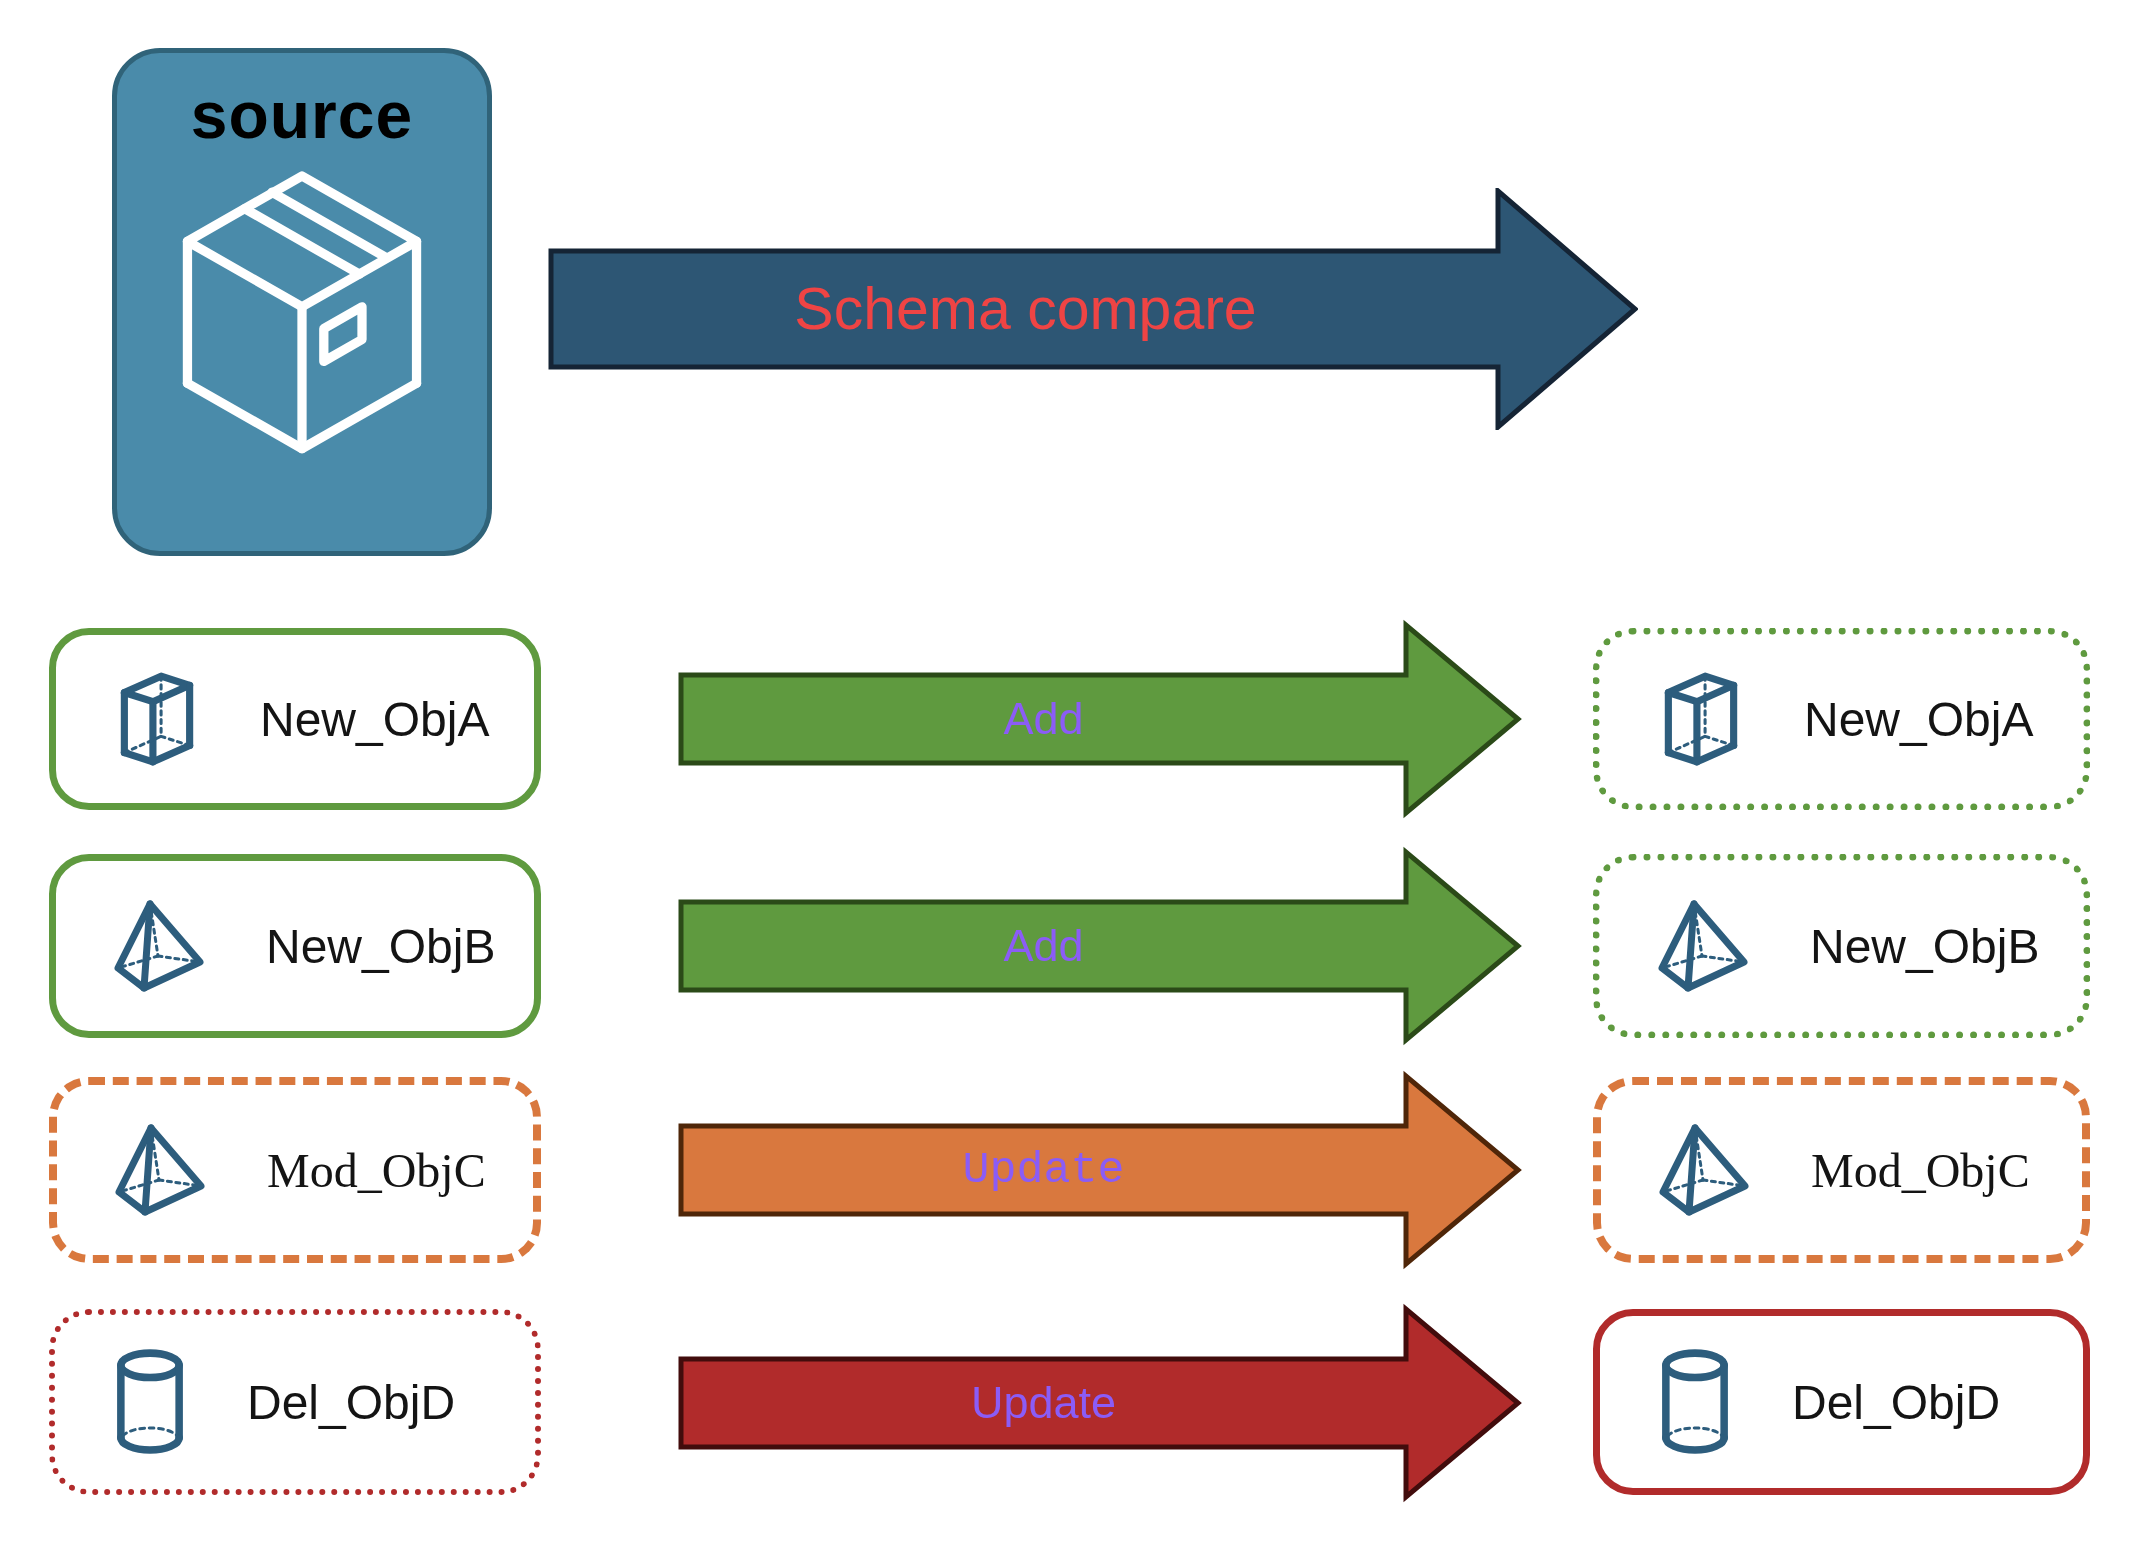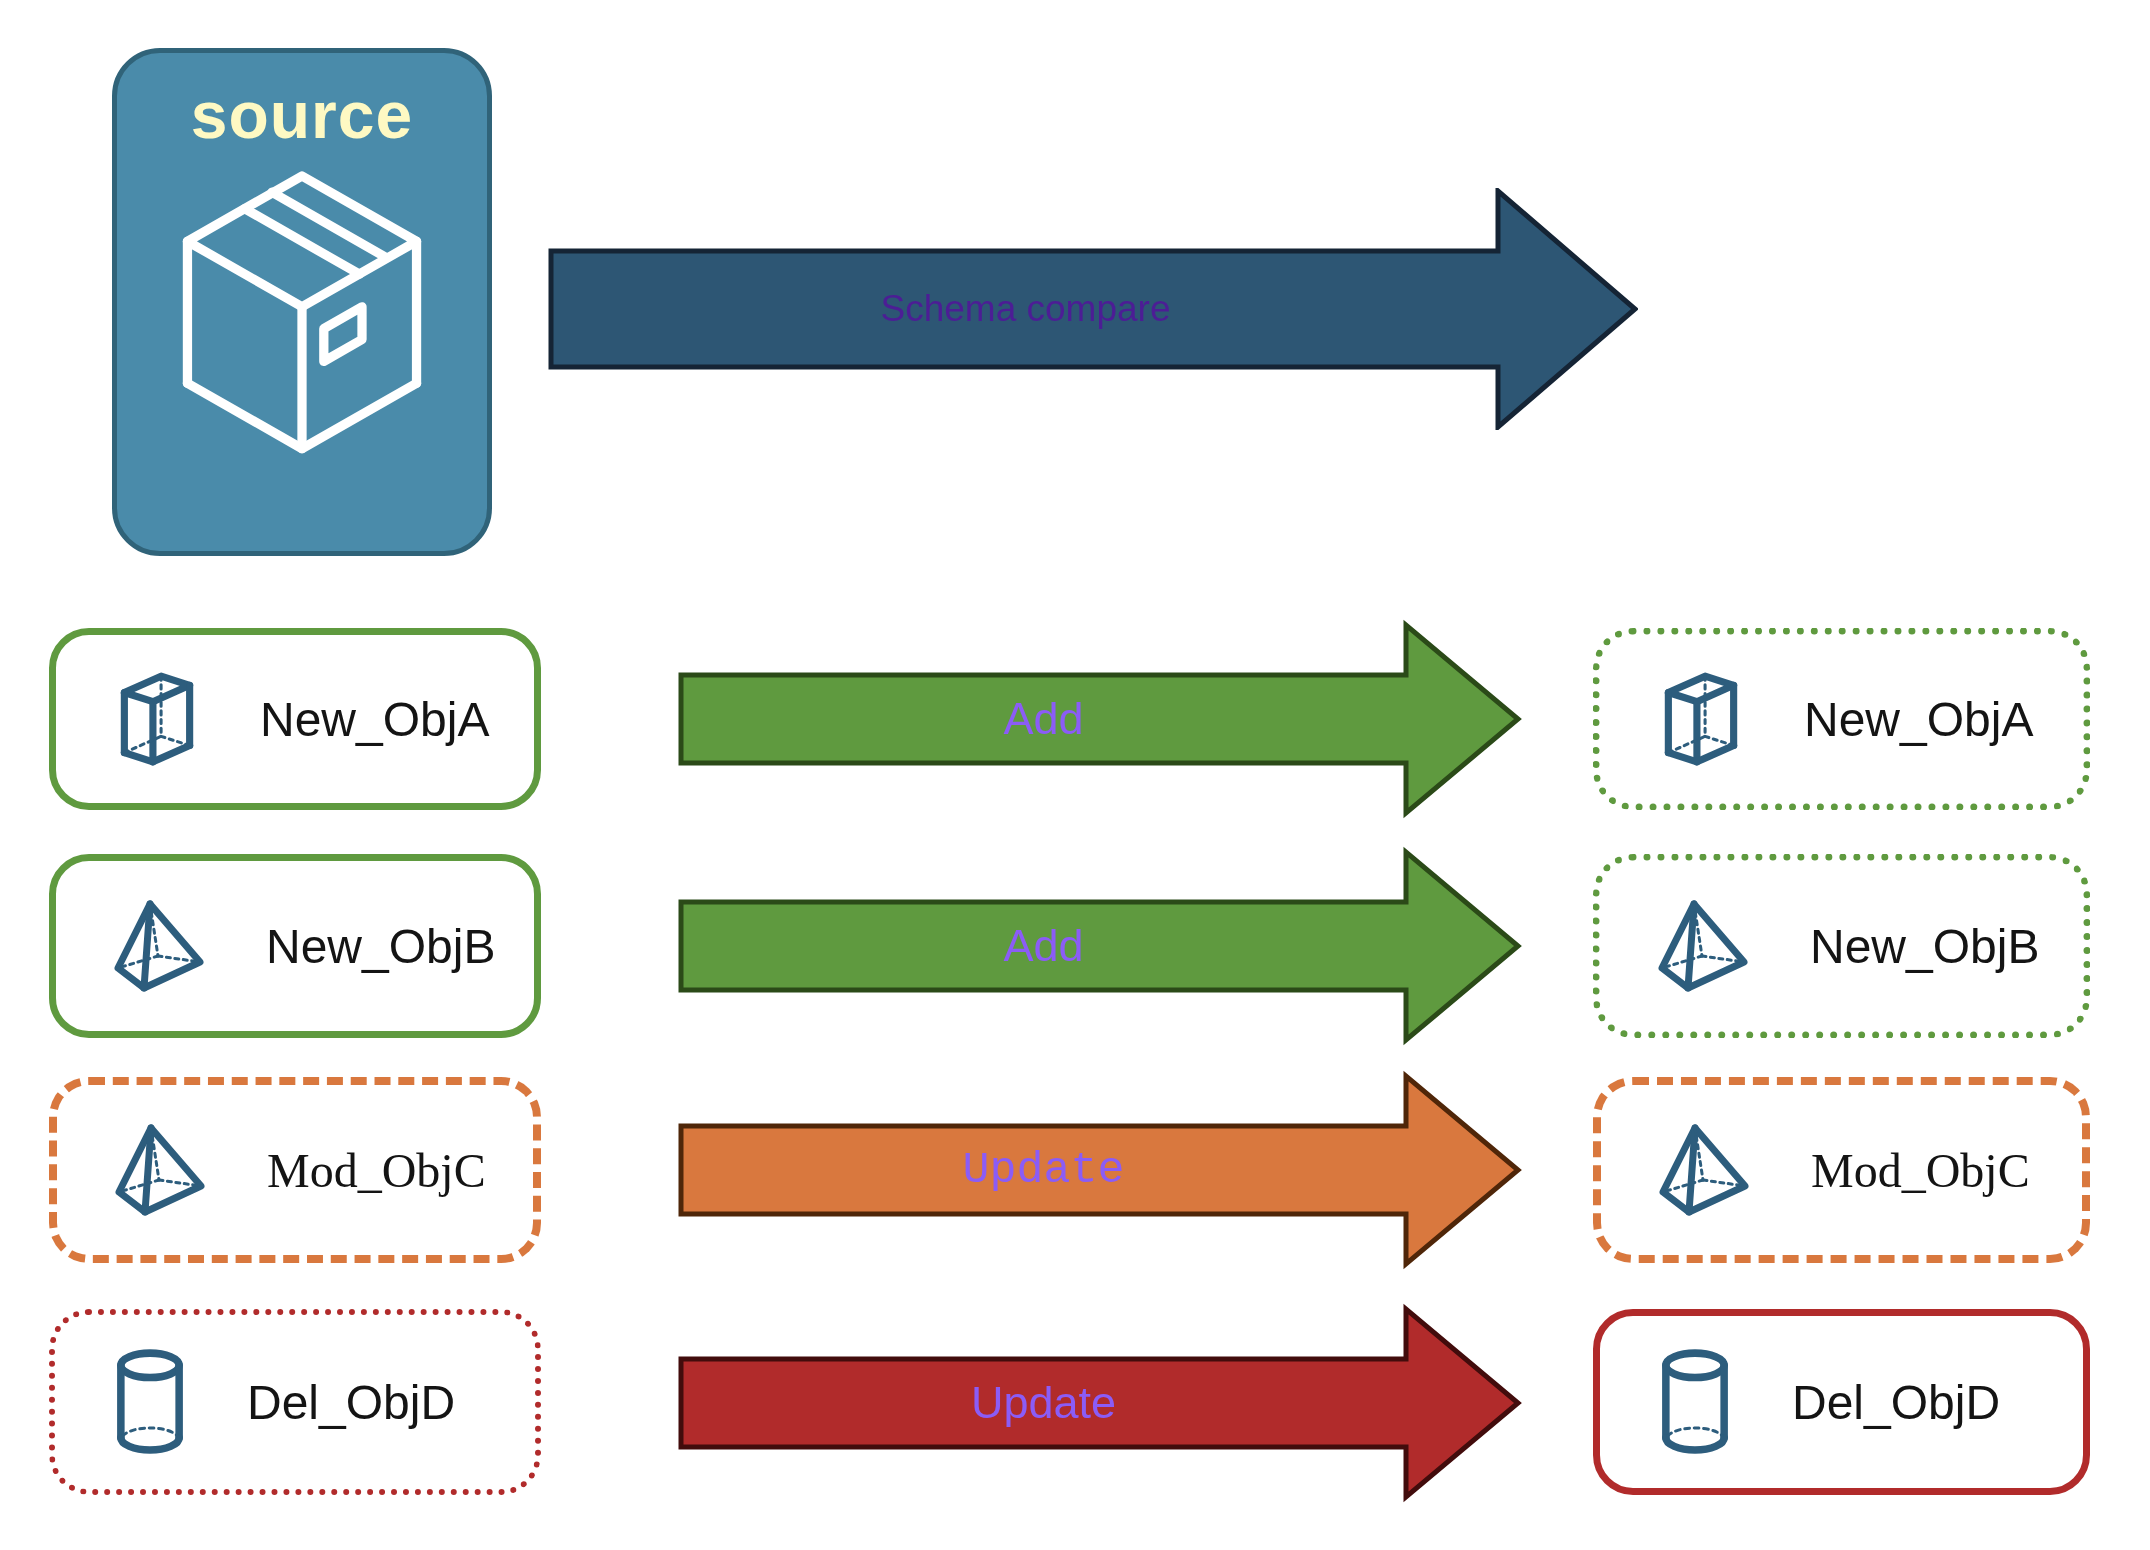--- a/index.html
+++ b/index.html
@@ -13,26 +13,26 @@
   *{margin:0;padding:0;box-sizing:border-box;}
   html,body{background:#ffffff;}
   body{font-family:"Liberation Sans","DejaVu Sans",sans-serif;}
   .canvas{position:relative;width:2150px;height:1550px;background:#ffffff;overflow:hidden;}
 
   
   .node{position:absolute;top:48px;width:380px;height:508px;background:var(--node-fill);
         border:5px solid var(--node-border);border-radius:48px;display:flex;flex-direction:column;align-items:center;}
   .node.source{left:112px;}
   .node.target{left:1658px;}
-  .node-label{margin-top:24px;font-size:66px;font-weight:bold;color:#fef9c3;letter-spacing:1px;}
+  .node-label{margin-top:24px;font-size:66px;font-weight:bold;color:#000000;letter-spacing:1px;}
 
   
   .cmp-arrow{position:absolute;left:548px;top:188px;width:1090px;height:242px;}
   .cmp-label{position:absolute;left:551px;top:251px;width:949px;height:116px;
-             display:flex;align-items:center;justify-content:center;color:#4c1d95;font-size:37px;}
+             display:flex;align-items:center;justify-content:center;color:#ef4444;font-size:59px;}
 
   
   .item-box{position:absolute;background:#ffffff;border-radius:40px;display:flex;align-items:center;
             padding-left:48px;gap:50px;}
   .item-box.left{left:49px;width:492px;}
   .item-box.right{left:1593px;width:497px;}
   .item-label{font-size:48px;color:var(--ink);}
   .b-solid-green{border:7px solid var(--green);}
   .b-dotted-green{border:7px dotted var(--green);}
   .b-dashed-orange{border:8px dashed var(--orange);font-family:Liberation Serif, serif;}

